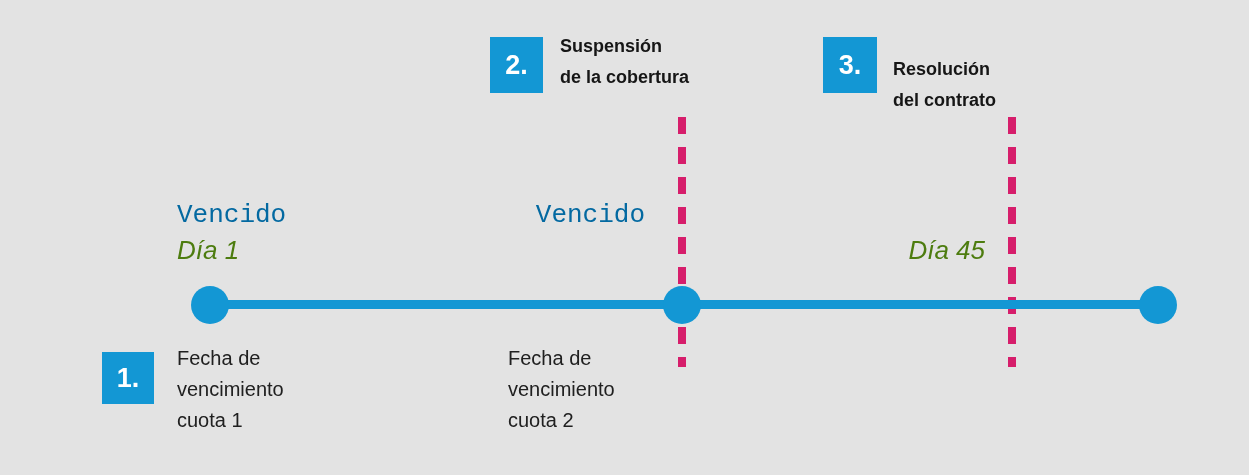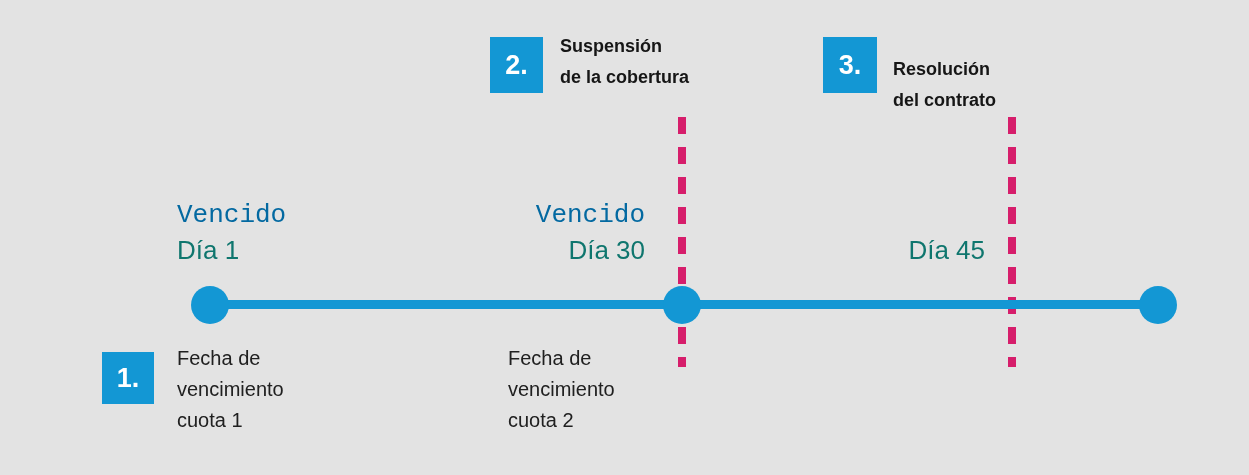--- a/index.html
+++ b/index.html
@@ -79,21 +79,21 @@
   .dot-2 { left: 663px; }
   .dot-3 { left: 1139px; }
 
   
   .marker {
     position: absolute;
     font-size: 26px;
     line-height: 35px;
   }
   .marker .status { color: #0369a1; font-family: Liberation Mono, monospace; }
-  .marker .day    { color: #0f766e; }
+  .marker .day    { color: #4d7c0f; font-style: italic; }
   .marker-1 { left: 177px; top: 198px; text-align: left; }
   .marker-2 { left: 425px; top: 198px; width: 220px; text-align: right; }
   .marker-3 { left: 810px; top: 233px; width: 175px; text-align: right; }
 
   
   .event-label {
     position: absolute;
     font-size: 20px;
     line-height: 31px;
     color: #202020;
@@ -122,21 +122,20 @@
   <div class="dot dot-1"></div>
   <div class="dot dot-2"></div>
   <div class="dot dot-3"></div>
 
   <div class="marker marker-1">
     <div class="status">Vencido</div>
     <div class="day">Día 1</div>
   </div>
   <div class="marker marker-2">
     <div class="status">Vencido</div>
-    <div class="day">Día 30</div>
   </div>
   <div class="marker marker-3">
     <div class="day">Día 45</div>
   </div>
 
   <div class="badge badge-1">1.</div>
   <div class="event-label label-1">Fecha de
 vencimiento
 cuota 1</div>
 

